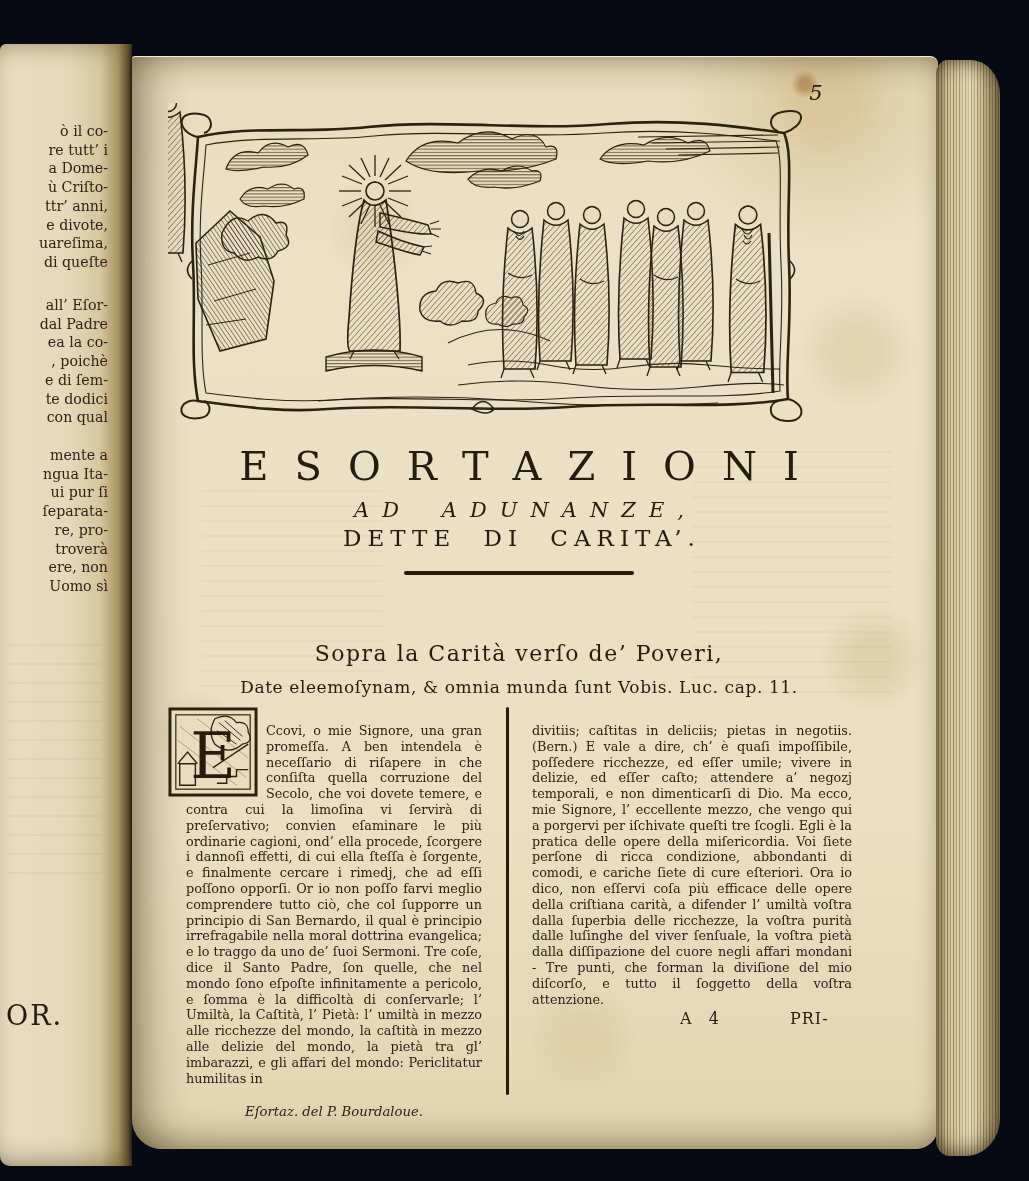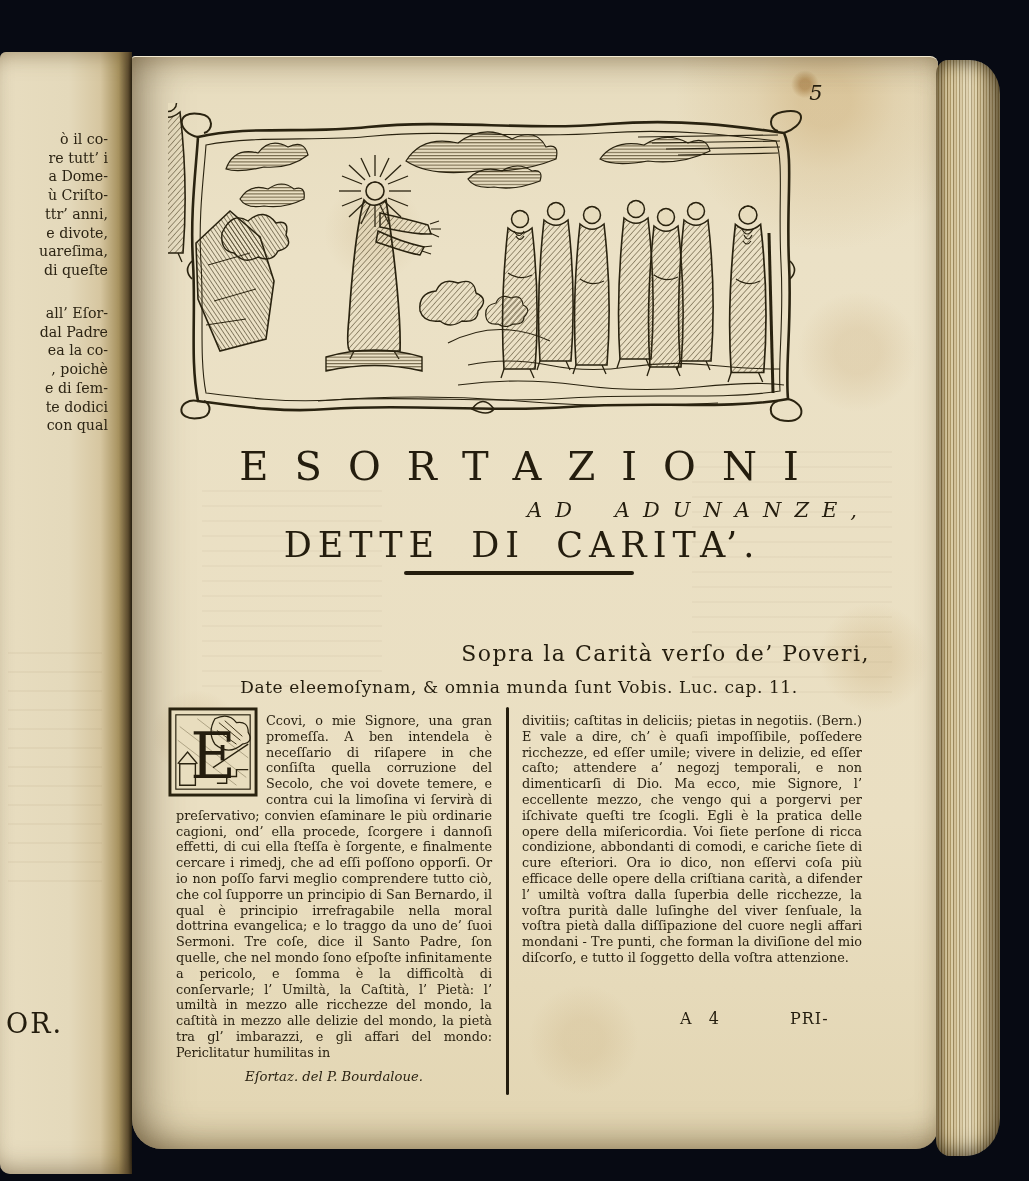--- a/index.html
+++ b/index.html
@@ -7,21 +7,20 @@
     width:1029px;height:1181px;position:relative;overflow:hidden;
     background:#070a13;
     font-family:"DejaVu Serif","Liberation Serif",serif;
   }
   
   .left-page{
     position:absolute;left:0;top:44px;width:132px;height:1122px;
     background:linear-gradient(90deg,#e8ddc0 0%,#e4d9bb 52%,#d6c6a0 76%,#a7925f 90%,#5d4d30 97%,#211a0e 100%);
     border-radius:6px 0 0 10px;
     box-shadow:inset 0 16px 22px -14px rgba(110,88,50,.55), inset 0 -18px 26px -16px rgba(90,70,40,.6);
-    margin-top:8px;
   }
   .left-page .frag{
     position:absolute;right:24px;left:0;
     text-align:right;white-space:pre-line;
     font-size:14.2px;line-height:18.7px;color:#2c2414;
   }
   .frag-1{top:78px;}
   .frag-2{top:252px;}
   .frag-3{top:402px;}
   .left-catchword{
@@ -61,37 +60,37 @@
   .ghost-b{left:70px;top:430px;width:180px;height:200px;opacity:.35;}
   .folio{
     position:absolute;left:664px;top:24px;width:40px;
     font-style:italic;font-size:21px;color:#241d0e;text-align:center;
   }
   
   .woodcut{position:absolute;left:36px;top:46px;width:646px;height:326px;}
   
   .tt{position:absolute;left:36px;width:702px;text-align:center;color:#241d0e;white-space:nowrap;}
   .t-main{top:386px;font-size:40px;letter-spacing:26px;text-indent:26px;}
-  .t-sub1{top:441px;font-size:21px;font-style:italic;letter-spacing:13px;text-indent:13px;word-spacing:10px;text-align:right;}
-  .t-sub2{top:468px;font-size:35px;letter-spacing:6px;text-indent:6px;word-spacing:14px;}
+  .t-sub1{top:441px;font-size:21px;font-style:italic;letter-spacing:13px;text-indent:13px;word-spacing:10px;}
+  .t-sub2{top:468px;font-size:23px;letter-spacing:6px;text-indent:6px;word-spacing:14px;}
   .rule{position:absolute;left:calc(36px + 236px);top:514px;width:230px;height:3.5px;background:#241d0e;border-radius:2px;}
   .t-section{top:534px;font-size:35px;letter-spacing:31px;text-indent:31px;}
-  .t-subject{top:584px;font-size:22px;letter-spacing:1.5px;text-align:right;}
+  .t-subject{top:584px;font-size:22px;letter-spacing:1.5px;}
   .t-epigraph{top:620px;font-size:17px;letter-spacing:.6px;}
   .t-epigraph .it{}
   .t-epigraph .ref{font-style:normal;margin-top:28px;}
   
   .cols{
     position:absolute;left:36px;top:648px;width:702px;display:flex;
     color:#2a2212;font-size:12.8px;line-height:15.8px;text-align:justify;
   }
   .col-left{width:332px;}
   .col-div{width:3px;background:#241d0e;margin:2px 5px 0 6px;height:388px;border-radius:2px;}
   .col-right{flex:1;}
-  .cols p{margin:8px;}
+  .cols p{margin:18px;}
   .cols .it{}
   .dropcap{float:left;width:90px;height:92px;margin:1px 8px 2px 0;}
   .footline{margin-top:1px;text-align:center;font-style:italic;font-size:13.2px;}
   
   .sig-row{position:absolute;left:36px;top:952px;width:702px;height:22px;color:#241d0e;}
   .sig{position:absolute;left:512px;font-size:16px;letter-spacing:6px;}
   .catch{position:absolute;left:622px;font-size:16px;letter-spacing:1px;}
   
   .fore-edge{
     position:absolute;left:936px;top:60px;width:64px;height:1096px;
@@ -115,20 +114,28 @@
 e divote,
 uareſima,
 di queſte</div>
   <div class="frag frag-2">all’ Eſor-
 dal Padre
 ea la co-
 , poichè
 e di ſem-
 te dodici
 con qual</div>
+  <div class="frag frag-3">mente a
+ngua Ita-
+ui pur ſi
+ſeparata-
+re, pro-
+troverà
+ere, non
+Uomo sì</div>
   <div class="ghost"></div>
   <div class="left-catchword">OR.</div>
 </div>
 
 <div class="main-page">
   <div class="ghost ghost-a"></div>
   <div class="ghost ghost-b"></div>
 
   <div class="folio">5</div>
 

